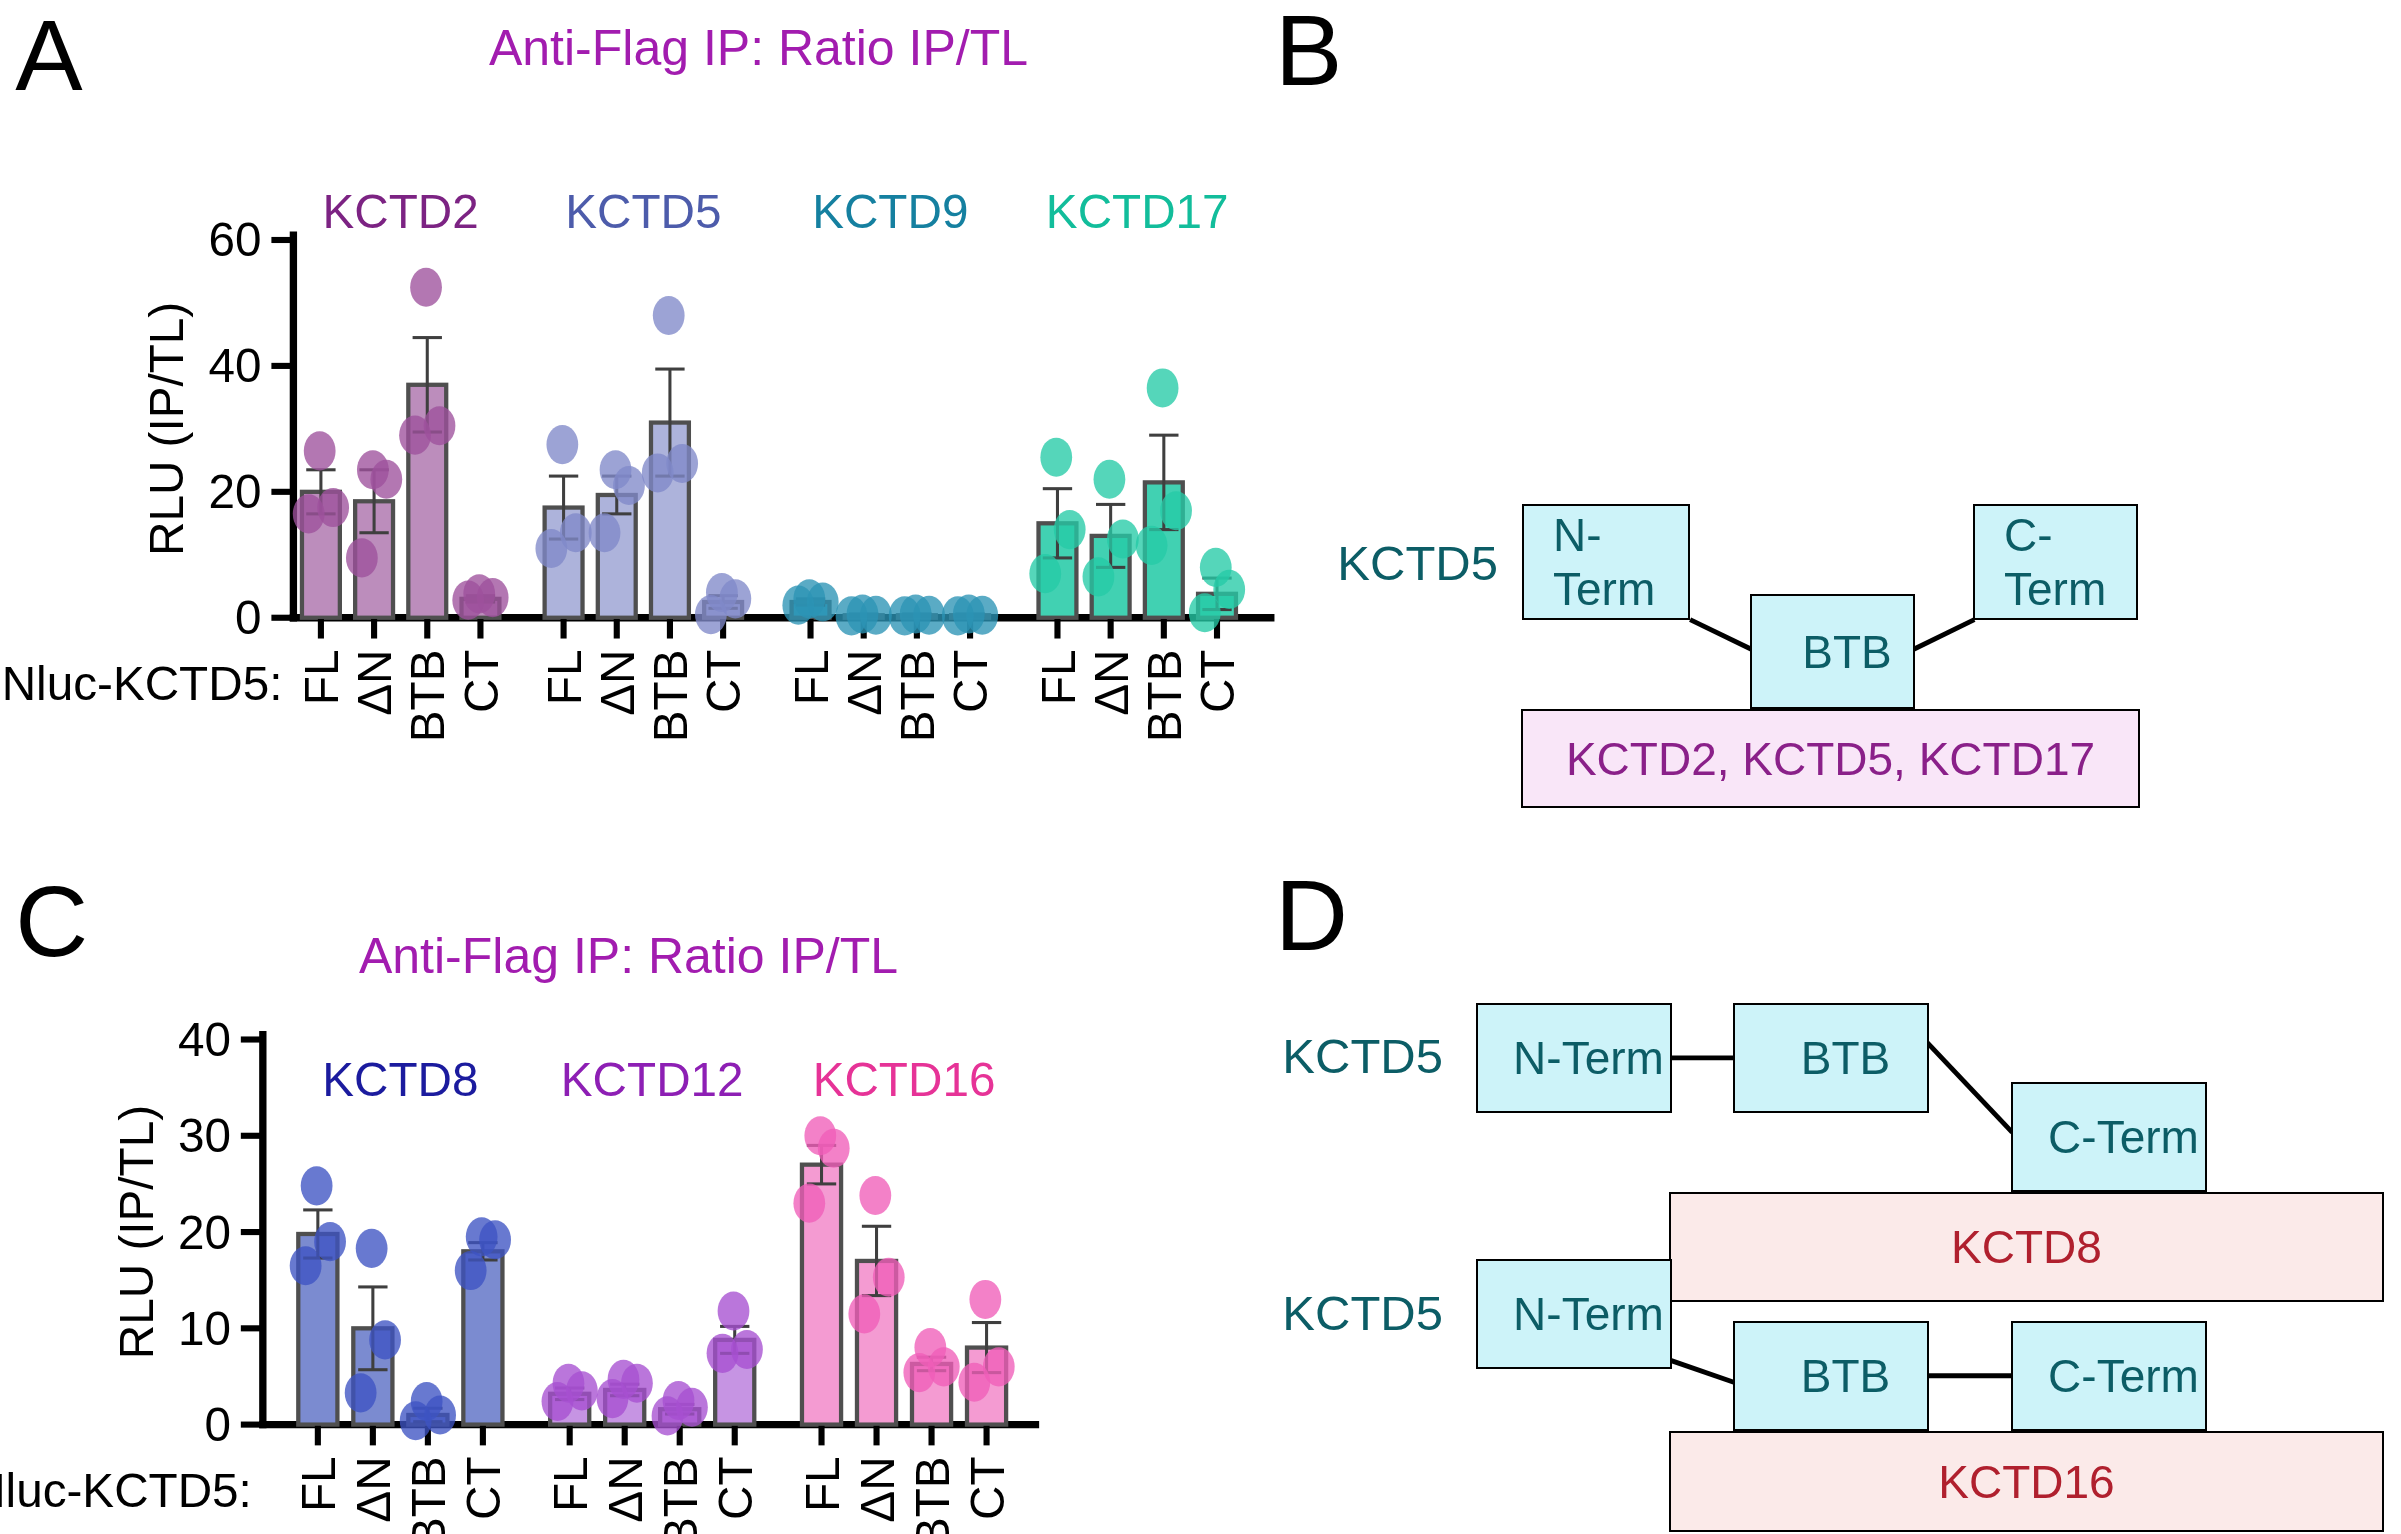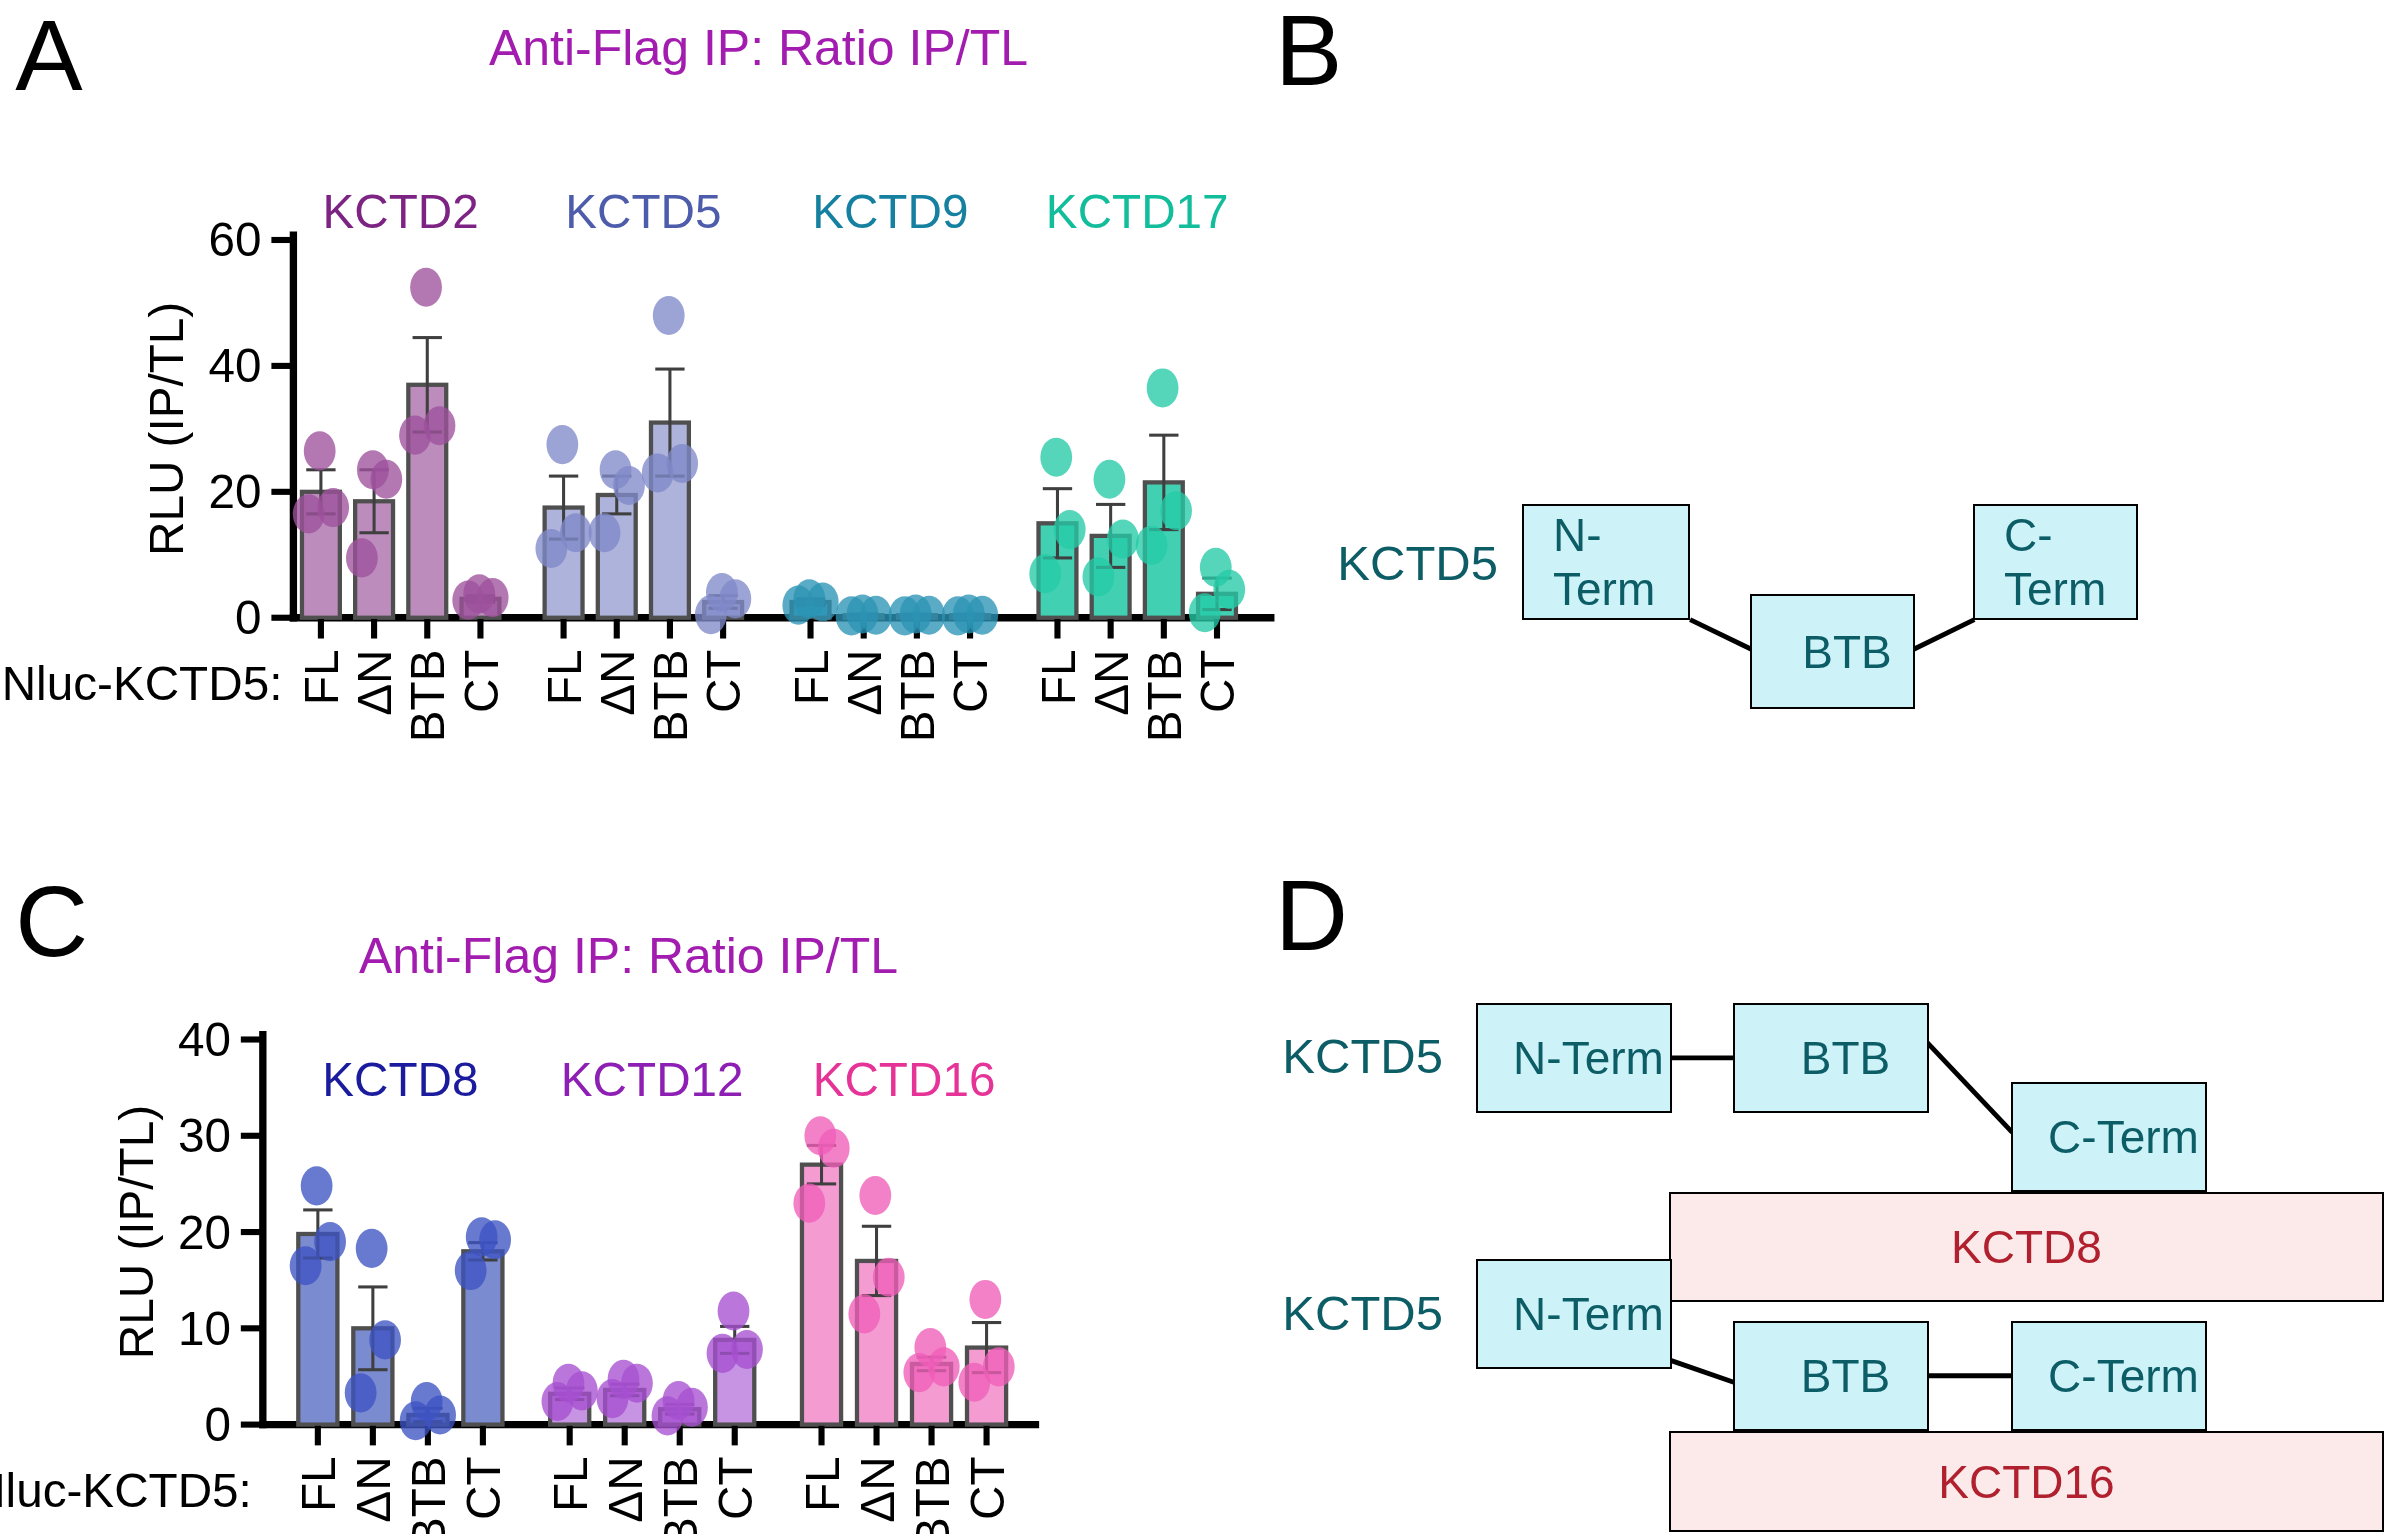--- a/index.html
+++ b/index.html
@@ -332,20 +332,21 @@
 
   <div class="panel-letter" style="left:15.3px;top:4.9px;">A</div>
   <div class="panel-letter" style="left:1275px;top:0px;">B</div>
   <div class="panel-letter" style="left:15.3px;top:871px;">C</div>
   <div class="panel-letter" style="left:1275px;top:865px;">D</div>
 
   <div class="chart-title" style="left:147px;top:21.4px;">Anti-Flag IP: Ratio IP/TL</div>
   <div class="chart-title" style="left:17px;top:929px;">Anti-Flag IP: Ratio IP/TL</div>
 
   <div class="protein-label" style="left:1253px;top:537px;">KCTD5</div>
+  <div class="dbox partner-box-b" style="left:1521px;top:709px;width:619px;height:99px;">KCTD2, KCTD5, KCTD17</div>
   <div class="dbox domain-box" style="left:1522px;top:504px;width:168px;height:116px;">N-Term</div>
   <div class="dbox domain-box" style="left:1750px;top:594px;width:165px;height:115px;">BTB</div>
   <div class="dbox domain-box" style="left:1973px;top:504px;width:165px;height:116px;">C-Term</div>
 
   <div class="protein-label" style="left:1198px;top:1030px;">KCTD5</div>
   <div class="dbox partner-box-d" style="left:1669px;top:1192px;width:715px;height:110px;">KCTD8</div>
   <div class="dbox domain-box" style="left:1476px;top:1003px;width:196px;height:110px;">N-Term</div>
   <div class="dbox domain-box" style="left:1733px;top:1003px;width:196px;height:110px;">BTB</div>
   <div class="dbox domain-box" style="left:2011px;top:1082px;width:196px;height:110px;">C-Term</div>
 

